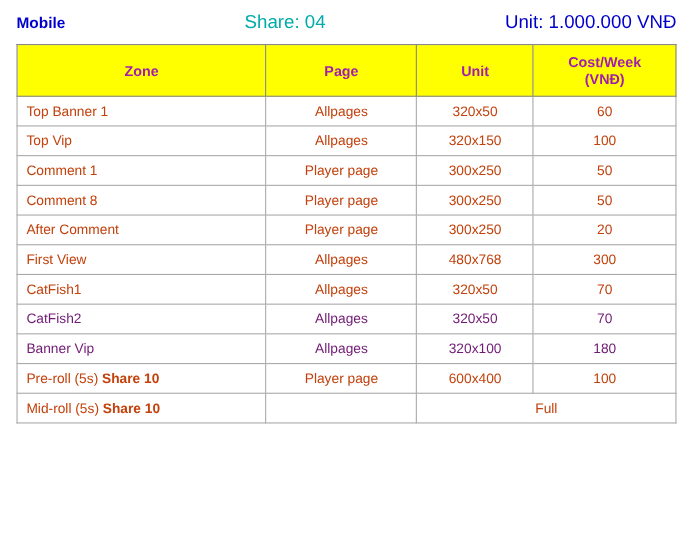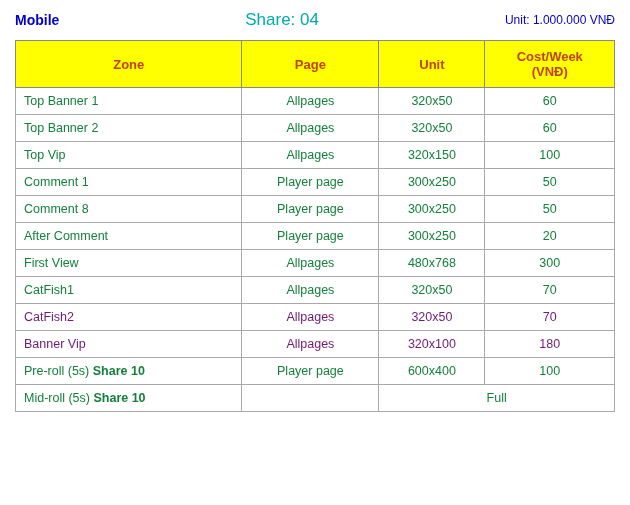--- a/index.html
+++ b/index.html
@@ -22,42 +22,42 @@
       color: #0000cc;
       font-weight: bold;
       font-size: 14px;
     }
     .header-share {
       color: #00aaaa;
       font-size: 17px;
     }
     .header-unit {
       color: #0000cc;
-      font-size: 12px;
+      font-size: 17px;
       text-align: right;
     }
     table {
       width: 100%;
       border-collapse: collapse;
       border: 1px solid #aaa;
     }
     thead tr th {
       background-color: #ffff00;
       border: 1px solid #888;
       padding: 8px 6px;
       text-align: center;
       font-weight: bold;
-      color: #c2410c;
+      color: #a21caf;
       font-size: 13px;
     }
     tbody tr td {
       border: 1px solid #aaa;
       padding: 6px 8px;
       text-align: center;
-      color: #15803d;
+      color: #c2410c;
       font-size: 12.5px;
     }
     tbody tr td:first-child {
       text-align: left;
     }
     .red-text {
       color: #701a75;
     }
   </style>
 </head>
@@ -80,26 +80,20 @@
     <tr>
       <th>Zone</th>
       <th>Page</th>
       <th>Unit</th>
       <th>Cost/Week<br>(VNĐ)</th>
     </tr>
   </thead>
   <tbody id="table-body">
   <tr>
         <td>Top Banner 1</td>
-        <td>Allpages</td>
-        <td>320x50</td>
-        <td>60</td>
-      </tr>
-      <tr>
-        <td>Top Banner 2</td>
         <td>Allpages</td>
         <td>320x50</td>
         <td>60</td>
       </tr>
       <tr>
         <td>Top Vip</td>
         <td>Allpages</td>
         <td>320x150</td>
         <td>100</td>
       </tr>

